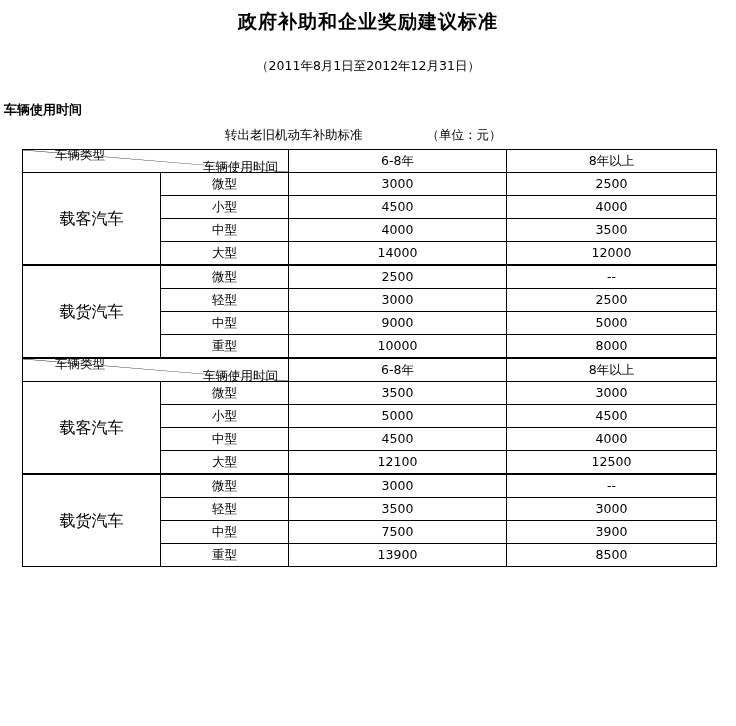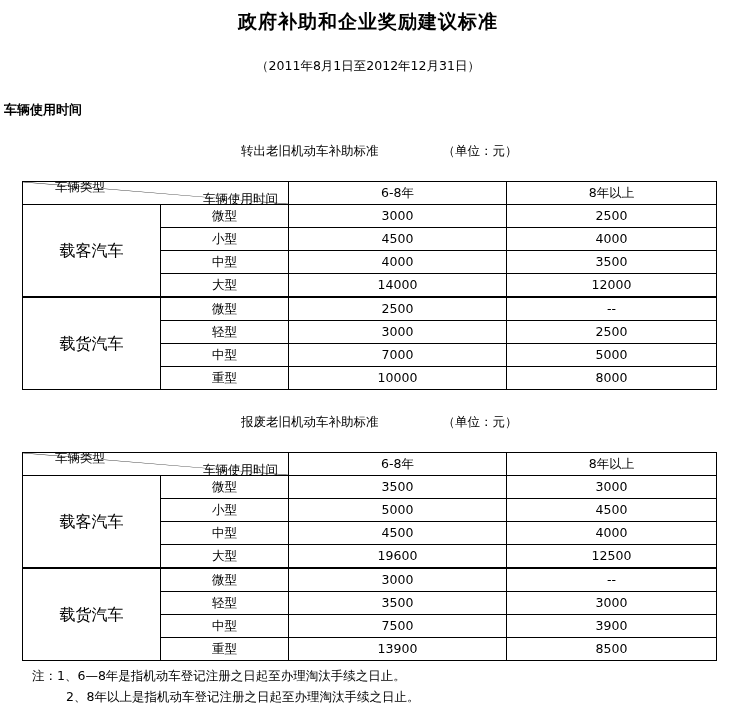--- a/index.html
+++ b/index.html
@@ -46,21 +46,21 @@
     font-size: 13px;
     font-weight: bold;
     margin: 0;
     padding-left: 4px;
     padding-top: 10px;
     line-height: 18px;
   }
 
   .table-caption {
     font-size: 12.5px;
-    margin: 16px;
+    margin: 0;
     padding-top: 7px;
     padding-bottom: 5px;
     text-align: left;
     padding-left: 225px;
     line-height: 18px;
   }
   .table-caption .unit {
     padding-left: 64px;
   }
 
@@ -212,35 +212,32 @@
           <td>2500</td>
           <td>--</td>
         </tr>
         <tr>
           <td>轻型</td>
           <td>3000</td>
           <td>2500</td>
         </tr>
         <tr>
           <td>中型</td>
-          <td>7000</td>
+          <td>9000</td>
           <td>5000</td>
         </tr>
         <tr>
           <td>重型</td>
           <td>10000</td>
           <td>8000</td>
         </tr>
       </tbody>
     </table>
   </div>
 
-  <div class="table-caption">
-    <span>报废老旧机动车补助标准</span><span class="unit">（单位：元）</span>
-  </div>
 
   <div class="tbl-wrap">
     <table class="std">
       <colgroup>
         <col class="c1">
           <col class="c2">
           <col class="c3">
           <col class="c4">
       </colgroup>
       <tbody>
@@ -267,21 +264,21 @@
           <td>5000</td>
           <td>4500</td>
         </tr>
         <tr>
           <td>中型</td>
           <td>4500</td>
           <td>4000</td>
         </tr>
         <tr>
           <td>大型</td>
-          <td>19600</td>
+          <td>12100</td>
           <td>12500</td>
         </tr>
 
         <tr class="group-start">
           <td class="group" rowspan="4">载货汽车</td>
           <td>微型</td>
           <td>3000</td>
           <td>--</td>
         </tr>
         <tr>
@@ -296,18 +293,14 @@
         </tr>
         <tr>
           <td>重型</td>
           <td>13900</td>
           <td>8500</td>
         </tr>
       </tbody>
     </table>
   </div>
 
-  <div class="notes">
-    <div class="note-line"><span>注：</span><span>1、6—8年是指机动车登记注册之日起至办理淘汰手续之日止。</span></div>
-    <div class="note-line indent"><span>2、8年以上是指机动车登记注册之日起至办理淘汰手续之日止。</span></div>
-  </div>
 
 </div>
 
 </body></html>

